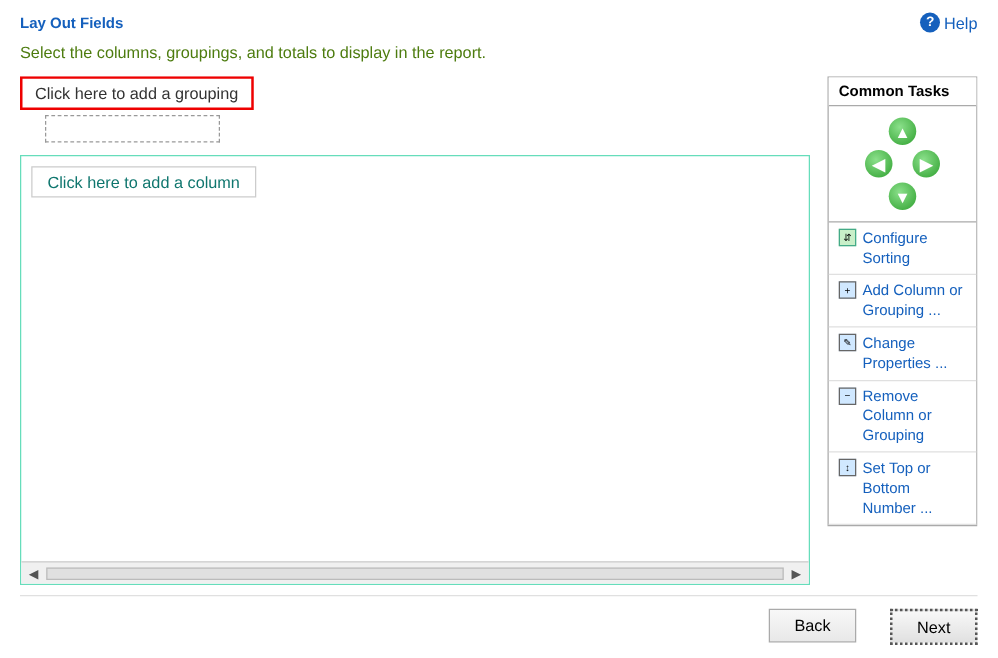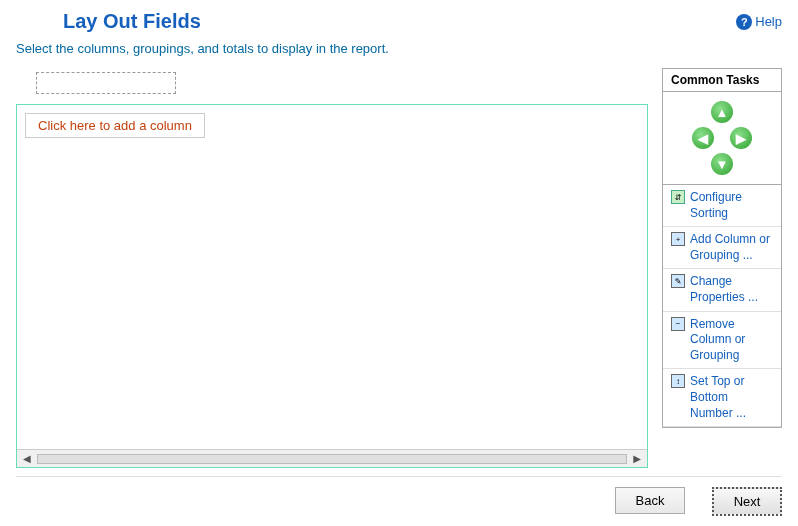--- a/index.html
+++ b/index.html
@@ -23,24 +23,23 @@
     }
 
     .header {
       display: flex;
       justify-content: space-between;
       align-items: center;
       margin-bottom: 8px;
     }
 
     .page-title {
-      font-size: 20px;
+      font-size: 12px;
       font-weight: bold;
       color: #1560bd;
-      margin-left: 47px;
     }
 
     .help-link {
       color: #1560bd;
       font-size: 13px;
       cursor: pointer;
       display: flex;
       align-items: center;
       gap: 3px;
     }
@@ -53,21 +52,21 @@
       color: #fff;
       font-size: 11px;
       font-weight: bold;
       display: inline-flex;
       align-items: center;
       justify-content: center;
     }
 
     .subtitle {
       font-size: 13px;
-      color: #0369a1;
+      color: #4d7c0f;
       margin-bottom: 12px;
     }
 
     .content-area {
       display: flex;
       flex: 1;
       gap: 14px;
       overflow: hidden;
     }
 
@@ -117,21 +116,21 @@
     .column-inner {
       flex: 1;
       padding: 8px;
     }
 
     .column-button {
       border: 1px solid #ccc;
       background: #fff;
       padding: 4px 12px;
       font-size: 13px;
-      color: #c2410c;
+      color: #0f766e;
       cursor: pointer;
       outline: none;
     }
 
     .scrollbar-area {
       display: flex;
       align-items: center;
       height: 18px;
       border-top: 1px solid #ccc;
       background: #f0f0f0;
@@ -292,20 +291,21 @@
     </div>
   </div>
 
   <div class="subtitle">Select the columns, groupings, and totals to display in the report.</div>
 
   <div class="content-area">
 
     <div class="main-panel">
 
       <div class="grouping-area">
+        <button class="grouping-button">Click here to add a grouping</button>
         <div class="grouping-placeholder"></div>
       </div>
 
       <div class="column-area">
         <div class="column-inner">
           <button class="column-button">Click here to add a column</button>
         </div>
         <div class="scrollbar-area">
           <span class="scroll-arrow">◀</span>
           <div class="scroll-track"></div>

